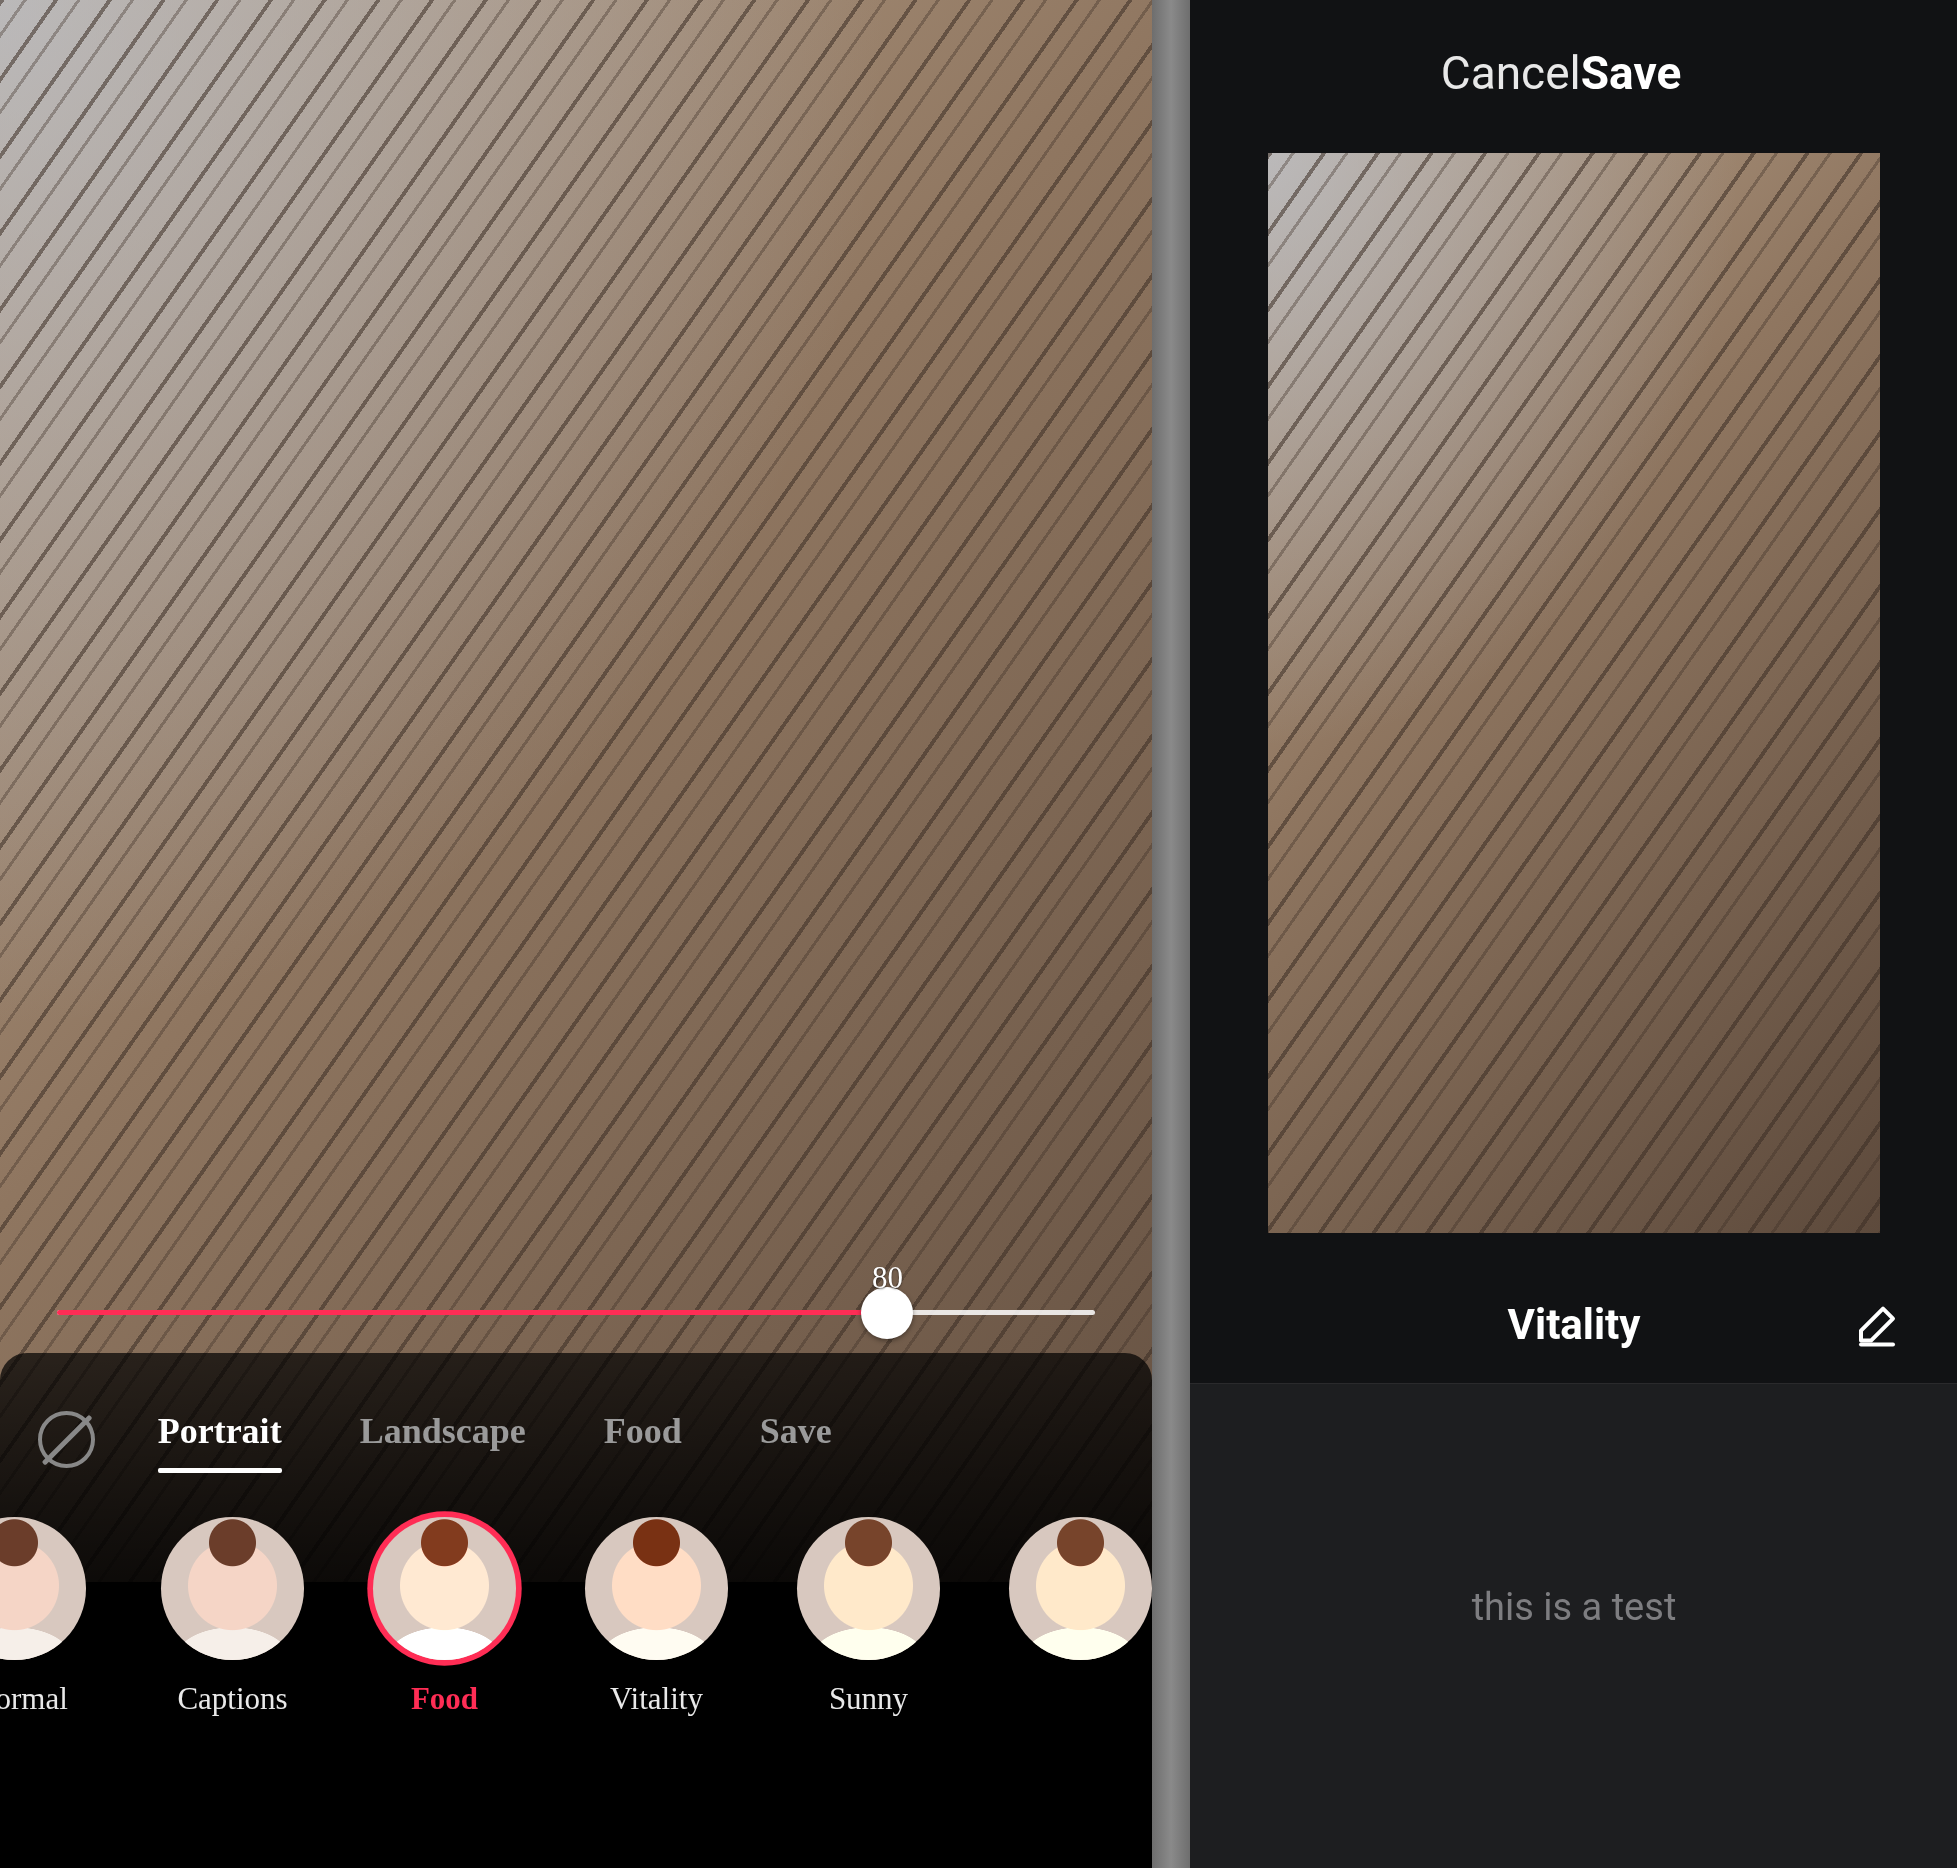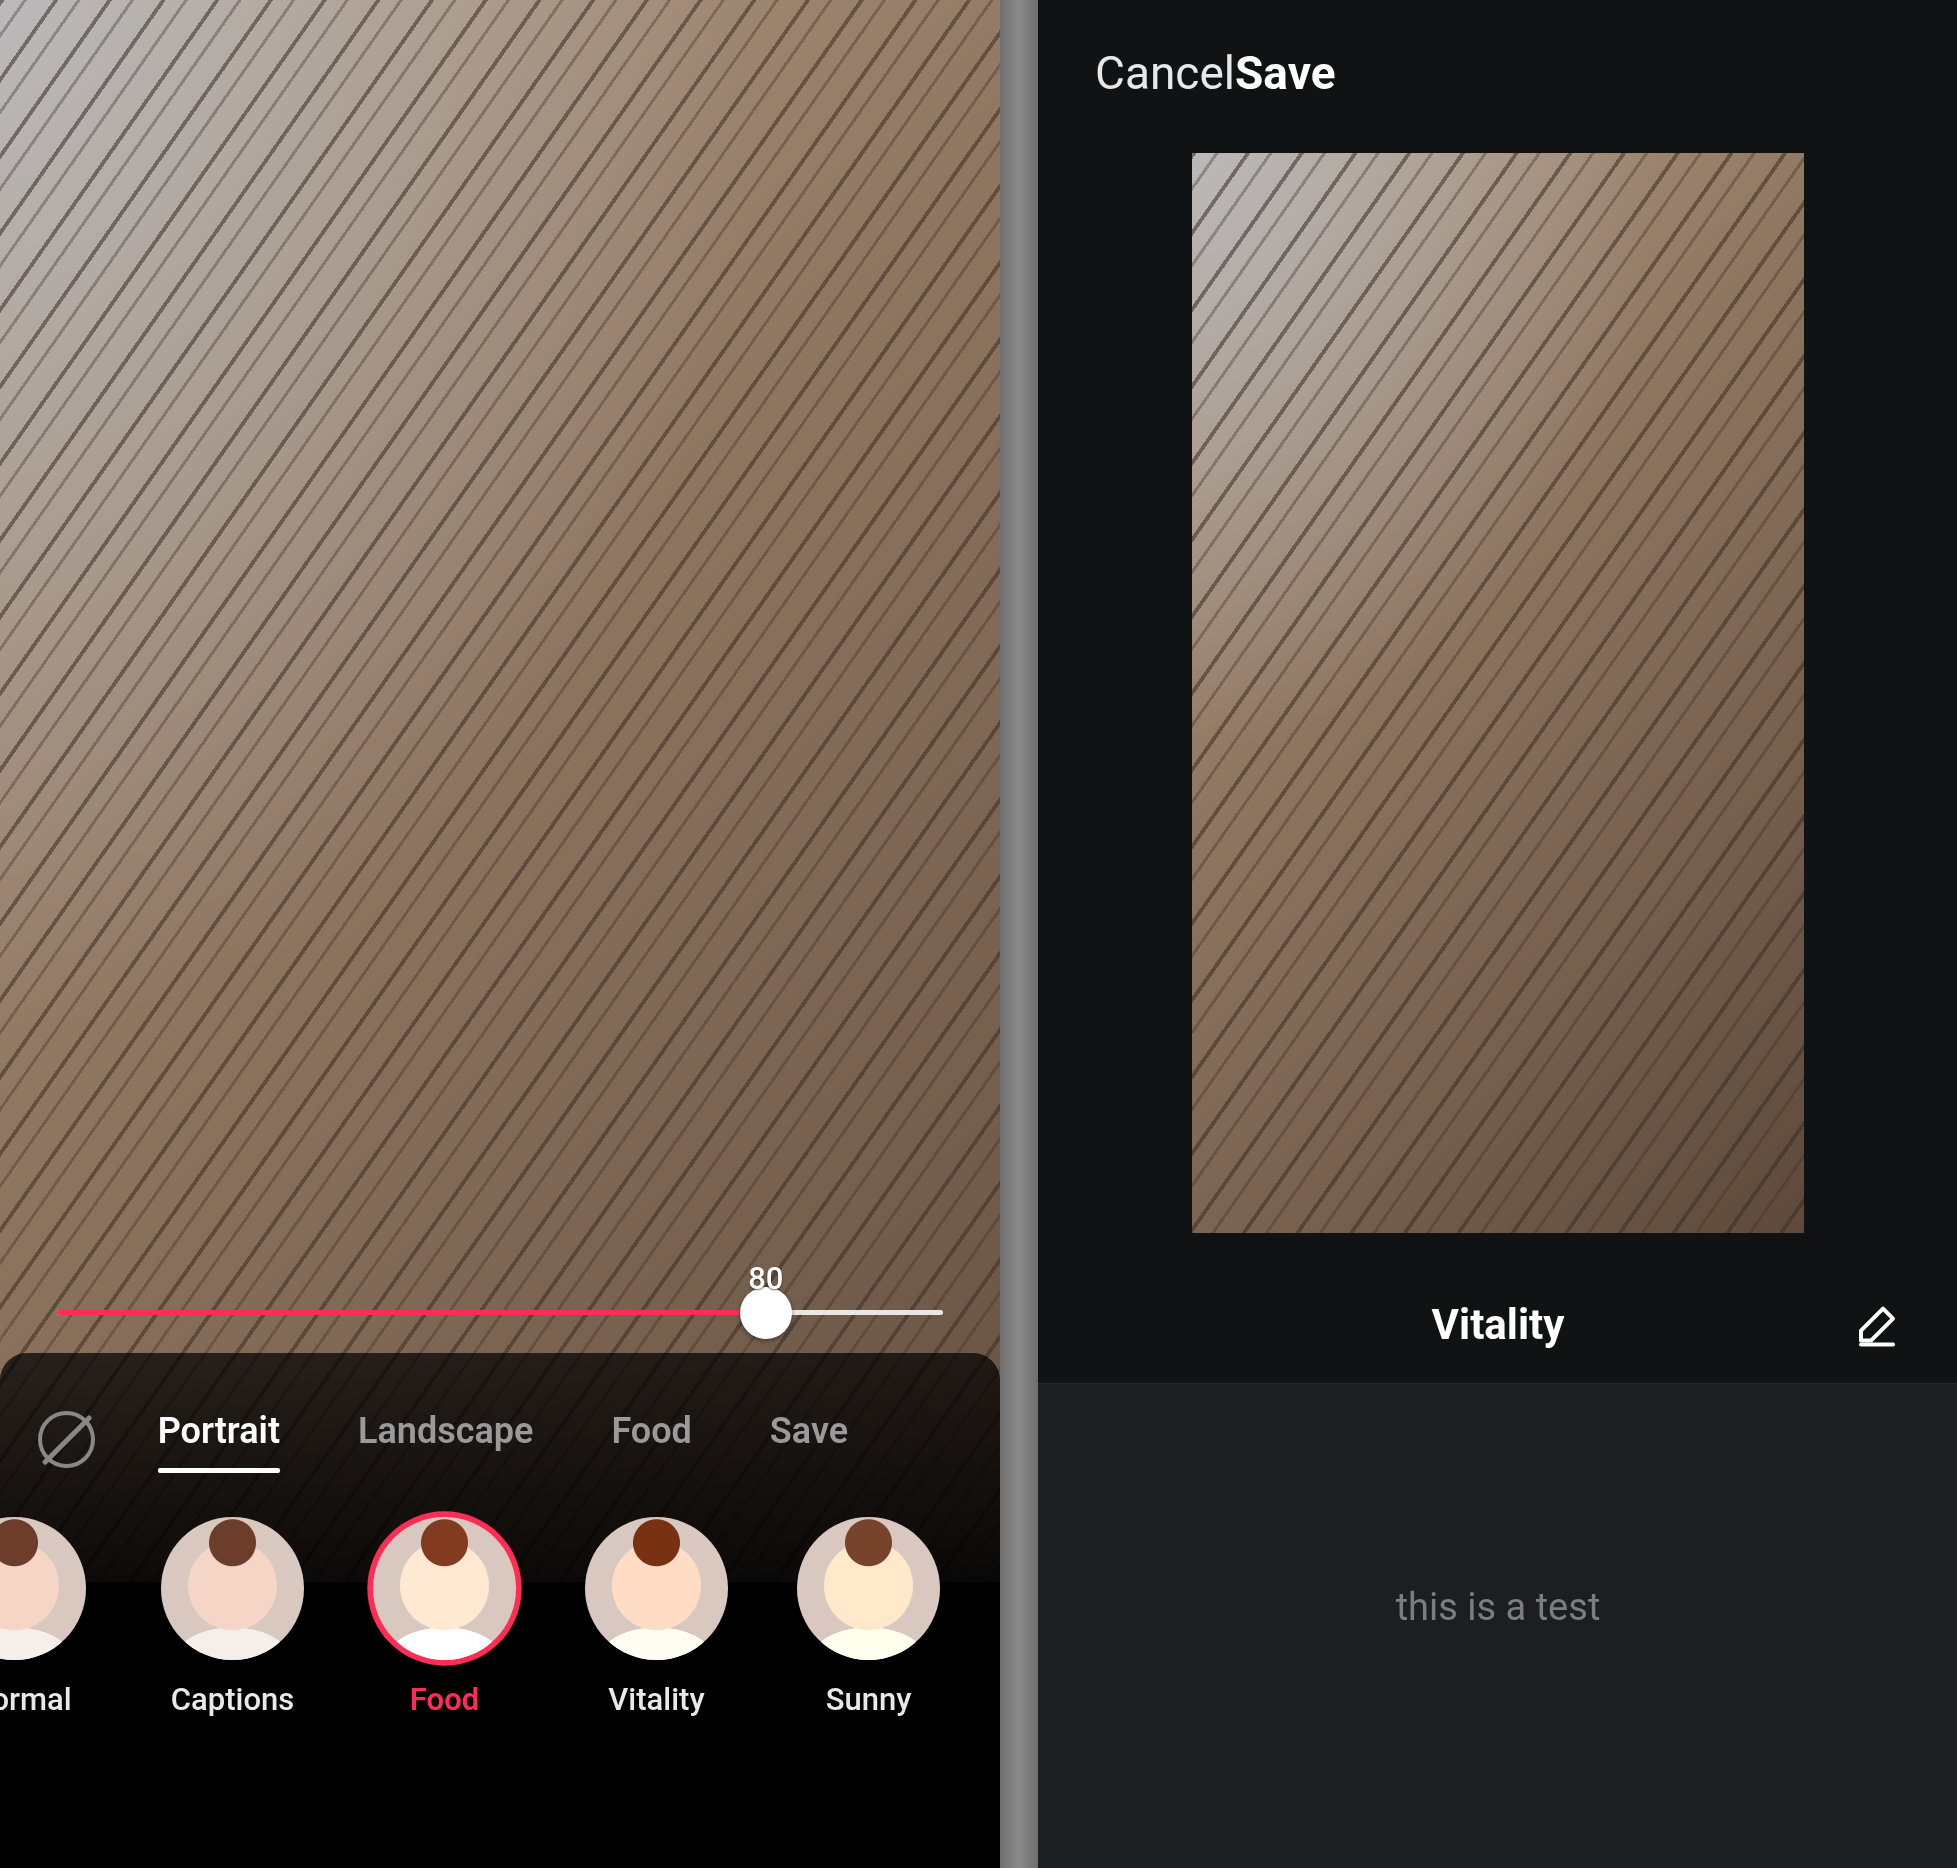--- a/index.html
+++ b/index.html
@@ -9,24 +9,25 @@
     background: #777;
     display: flex;
     width: 1958px;
     height: 1869px;
     overflow: hidden;
   }
 
   
   .panel-left {
     position: relative;
-    width: 1000px;
+    width: 1152px;
     height: 100%;
     background: #111;
     overflow: hidden;
+    font-family: Liberation Serif, serif;
   }
 
   
   .wood {
     position: absolute;
     inset: 0;
     background:
       
       repeating-linear-gradient(
         125deg,
@@ -196,21 +197,21 @@
     flex: 1;
     height: 100%;
     background: #111214;
     color: #fff;
     display: flex;
     flex-direction: column;
   }
 
   .top-bar {
     display: flex;
-    justify-content: flex-start;
+    justify-content: center;
     align-items: center;
     padding: 46px 83px 38px 57px;
     font-size: 46px;
     color: #e8e8e8;
   }
   .top-bar .save { font-weight: 700; color: #fff; }
 
   .preview-wrap {
     display: flex;
     justify-content: center;

